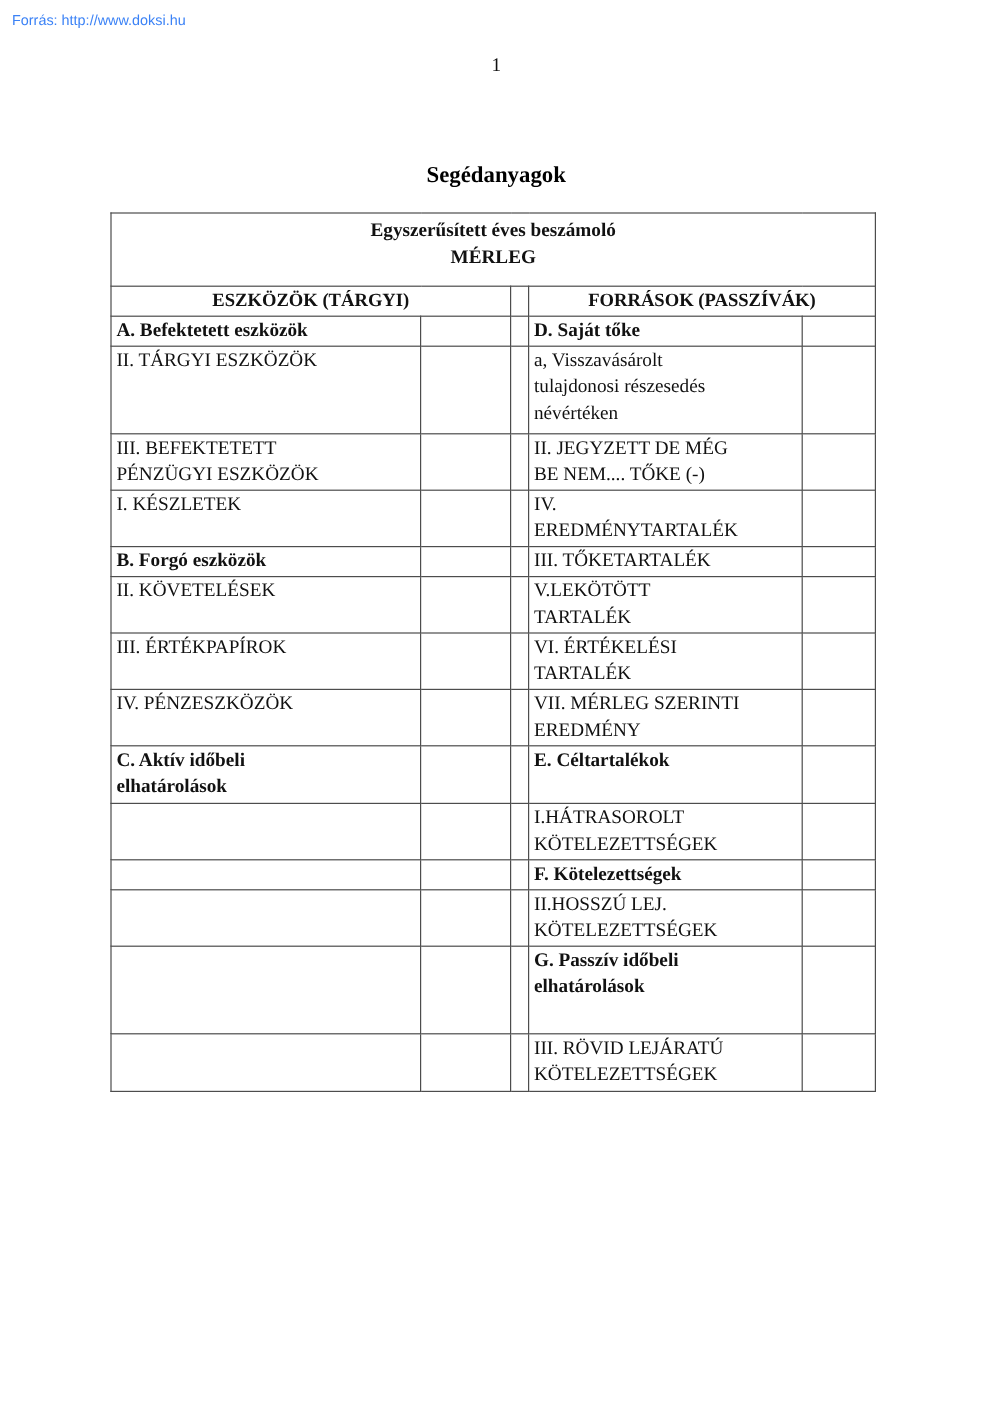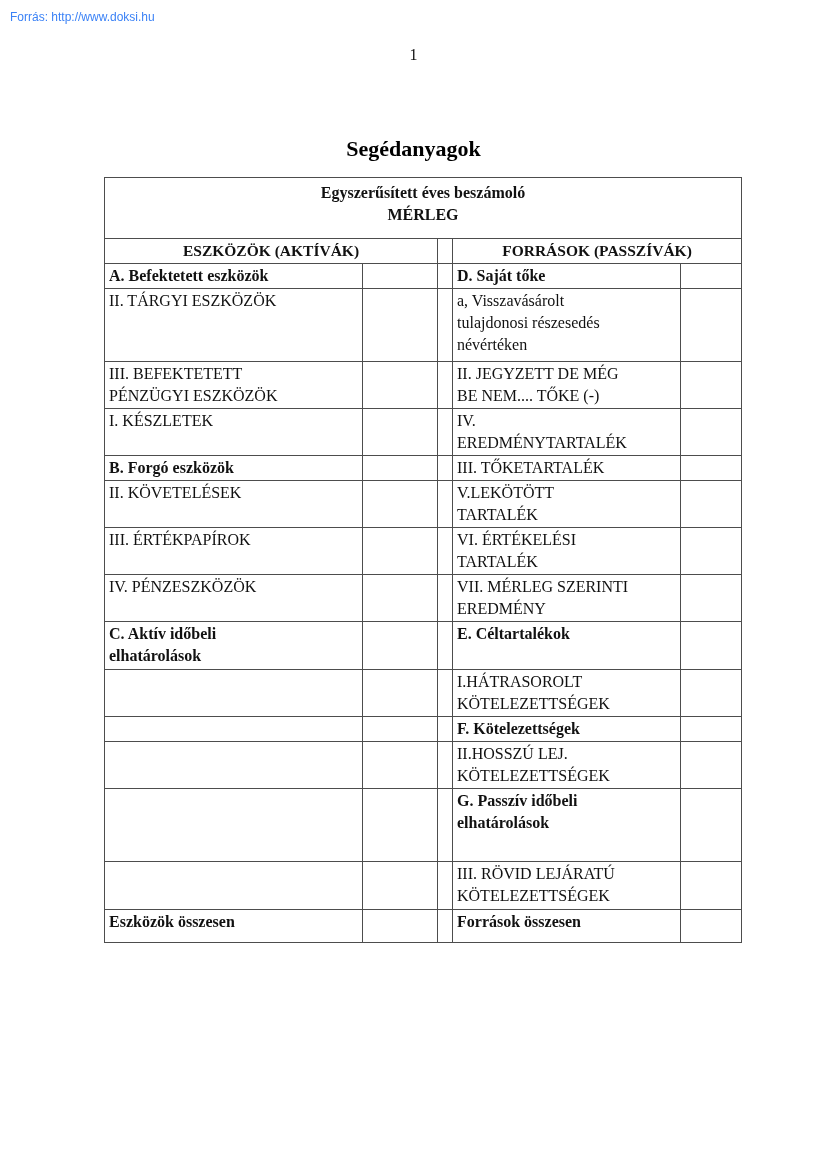--- a/index.html
+++ b/index.html
@@ -16,24 +16,24 @@
     position:absolute; top:10px; left:10px;
     font-family:"Liberation Sans","DejaVu Sans",sans-serif;
     font-size:12px; color:#3b82f6;
   }
   .page-number {
     position:absolute; top:46px; left:0; width:827px;
     text-align:center; font-size:16px; color:#111;
   }
   .page-title {
     position:absolute; top:136px; left:0; width:827px;
-    text-align:center; font-size:22px; font-weight:bold; color:#000;
+    text-align:center; font-size:19px; font-weight:bold; color:#000;
   }
   table.balance {
-    position:absolute; left:104px; top:177px;
+    position:absolute; left:92px; top:177px;
     width:637px;
     border-collapse:collapse;
     table-layout:fixed;
     font-size:16px;
   }
   table.balance td {
     border:1px solid #4d4d4d;
     vertical-align:top;
     line-height:22px;
     overflow:hidden;
@@ -72,21 +72,21 @@
 
     <tbody>
         <tr style="height:61px">
       <td class="hdrbox" colspan="5">
         <div>Egyszerűsített éves beszámoló</div>
         <div>MÉRLEG</div>
       </td>
     </tr>
 
     <tr style="height:18px">
-      <td class="colhdr" colspan="2">ESZKÖZÖK (AKTÍVÁK)</td>
+      <td class="colhdr" colspan="2">ESZKÖZÖK (TÁRGYI)</td>
       <td class="gap"></td>
       <td class="colhdr" colspan="2">FORRÁSOK (PASSZÍVÁK)</td>
     </tr>
 
     <tr style="height:22px">
       <td class="lbl bold">A. Befektetett eszközök</td>
       <td class="val"></td>
       <td class="gap"></td>
       <td class="lbl bold">D. Saját tőke</td>
       <td class="val"></td>
@@ -203,23 +203,16 @@
 
     <tr style="height:48px">
       <td class="lbl"></td>
       <td class="val"></td>
       <td class="gap"></td>
       <td class="lbl">III. RÖVID LEJÁRATÚ
 KÖTELEZETTSÉGEK</td>
       <td class="val"></td>
     </tr>
 
-    <tr style="height:33px">
-      <td class="lbl bold">Eszközök összesen</td>
-      <td class="val"></td>
-      <td class="gap"></td>
-      <td class="lbl bold">Források összesen</td>
-      <td class="val"></td>
-    </tr>
   </tbody>
     </table>
 
 </div>
 
 </body></html>

